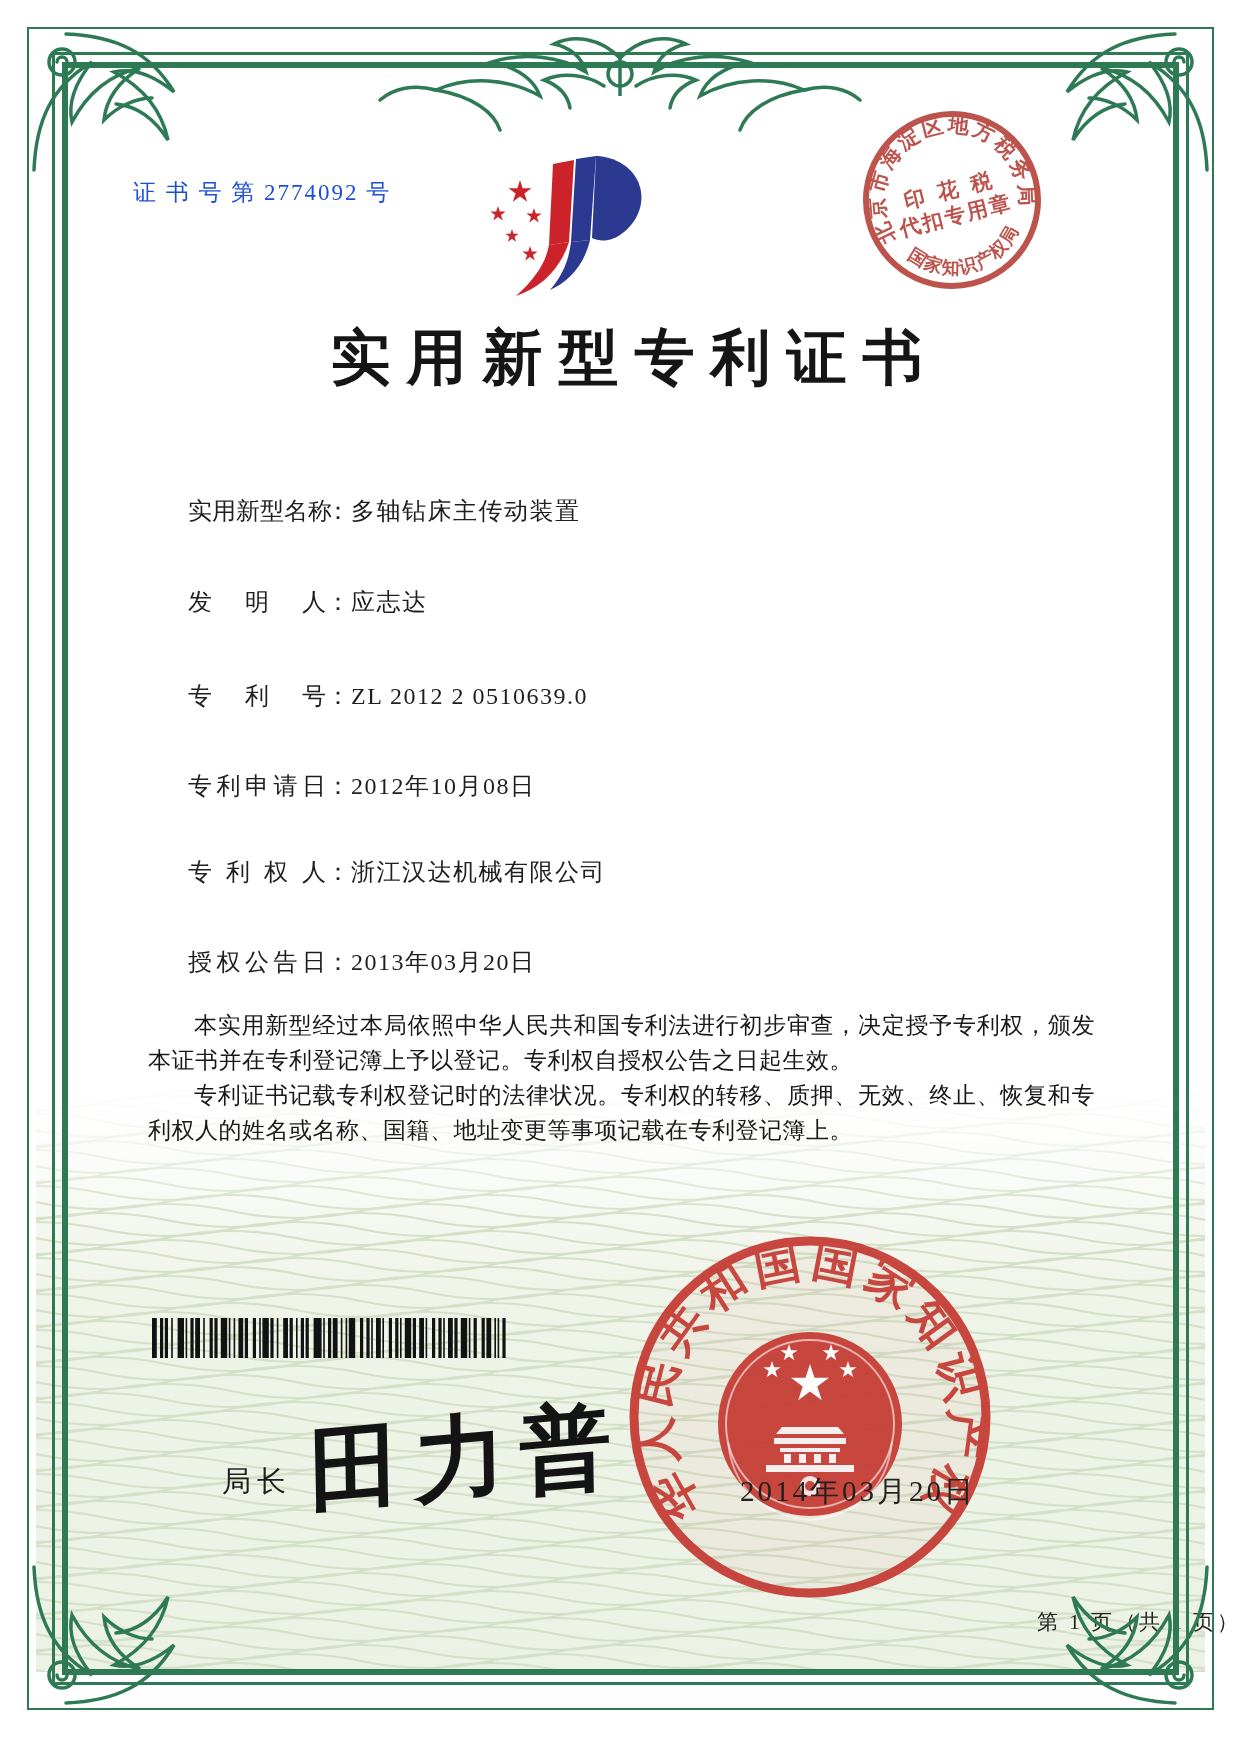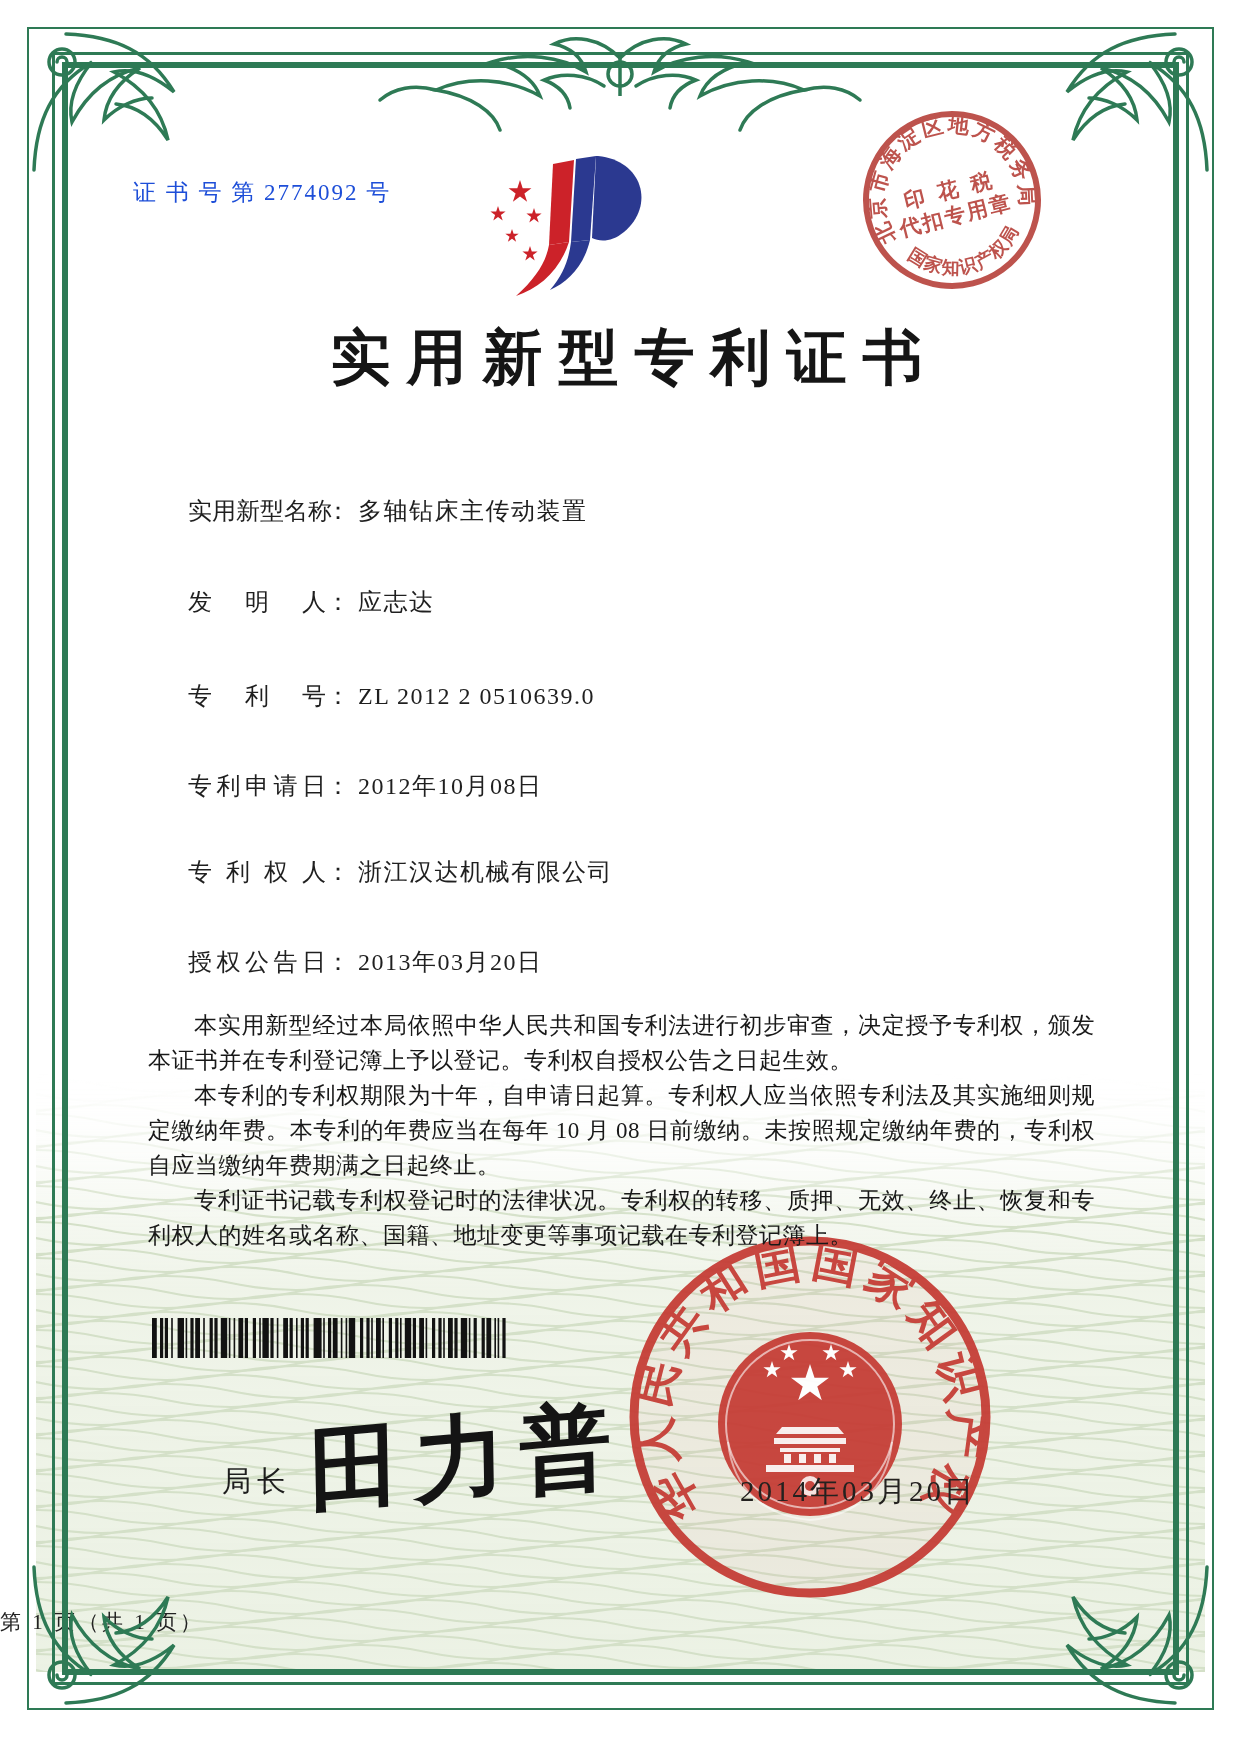--- a/index.html
+++ b/index.html
@@ -29,35 +29,35 @@
   .cert-no{position:absolute;left:133px;top:177px;font-size:23px;letter-spacing:2px;color:#1d4ed8;z-index:3;}
   .logo{position:absolute;left:470px;top:150px;z-index:3;}
   .tax-stamp{position:absolute;left:855px;top:103px;z-index:3;opacity:.92;}
 
   .title{position:absolute;left:0;top:318px;width:100%;text-align:center;font-size:60px;font-weight:600;
     letter-spacing:16px;padding-left:28px;color:#151515;z-index:3;}
 
   .field{position:absolute;left:150px;font-size:24px;color:#1f1f1f;z-index:3;white-space:nowrap;}
   .flabel{display:inline-block;width:138px;text-align:justify;text-align-last:justify;vertical-align:baseline;margin-left:38px;}
   .fcolon{display:inline-block;}
-  .fvalue{margin-left:8px;letter-spacing:1.5px;}
+  .fvalue{margin-left:1px;letter-spacing:1.5px;}
 
   .paragraphs{position:absolute;left:148px;right:146px;top:1008px;z-index:3;}
   .paragraphs p{font-size:23px;line-height:35px;text-align:justify;text-indent:2em;color:#181818;letter-spacing:.5px;}
 
   .barcode{position:absolute;left:152px;top:1318px;z-index:2;}
 
   .signer-label{position:absolute;left:222px;top:1462px;font-size:29px;letter-spacing:6px;color:#1d1d1d;z-index:3;text-align:center;}
   .signature{position:absolute;left:308px;top:1396px;font-size:92px;font-weight:700;letter-spacing:14px;
     color:#141414;transform:rotate(-5deg) skewX(-4deg);z-index:3;}
 
   .seal{position:absolute;left:625px;top:1232px;z-index:2;}
   .issue-date{position:absolute;left:740px;top:1472px;font-size:29px;letter-spacing:3px;color:#23211f;z-index:4;}
 
-  .footer{position:absolute;left:0;top:1608px;width:100%;text-align:left;font-size:21px;letter-spacing:3px;color:#222;z-index:3;}
+  .footer{position:absolute;left:0;top:1608px;width:100%;text-align:right;font-size:21px;letter-spacing:3px;color:#222;z-index:3;}
 </style>
 </head>
 <body>
 
 <div class="page">
 
   <div class="frame-outer"></div>
   <div class="frame-mid"></div>
   <div class="frame-inner"></div>
 
@@ -211,21 +211,20 @@
   </div>
   <div class="field" style="top:856px">
     <span class="flabel">专利权人</span><span class="fcolon">：</span><span class="fvalue">浙江汉达机械有限公司</span>
   </div>
   <div class="field" style="top:946px">
     <span class="flabel">授权公告日</span><span class="fcolon">：</span><span class="fvalue">2013年03月20日</span>
   </div>
 
   <div class="paragraphs">
     <p>本实用新型经过本局依照中华人民共和国专利法进行初步审查，决定授予专利权，颁发本证书并在专利登记簿上予以登记。专利权自授权公告之日起生效。</p>
-    <p>本专利的专利权期限为十年，自申请日起算。专利权人应当依照专利法及其实施细则规定缴纳年费。本专利的年费应当在每年 10 月 08 日前缴纳。未按照规定缴纳年费的，专利权自应当缴纳年费期满之日起终止。</p>
     <p>专利证书记载专利权登记时的法律状况。专利权的转移、质押、无效、终止、恢复和专利权人的姓名或名称、国籍、地址变更等事项记载在专利登记簿上。</p>
   </div>
 
   <div class="barcode">
     <svg id="barcode-svg" width="358" height="40" viewBox="0 0 358 40">
         <rect x="0.0" y="0" width="4.8" height="40" fill="#121212"></rect>
         <rect x="8.0" y="0" width="3.2" height="40" fill="#121212"></rect>
         <rect x="12.8" y="0" width="3.2" height="40" fill="#121212"></rect>
         <rect x="19.2" y="0" width="1.6" height="40" fill="#121212"></rect>
         <rect x="25.6" y="0" width="6.4" height="40" fill="#121212"></rect>

